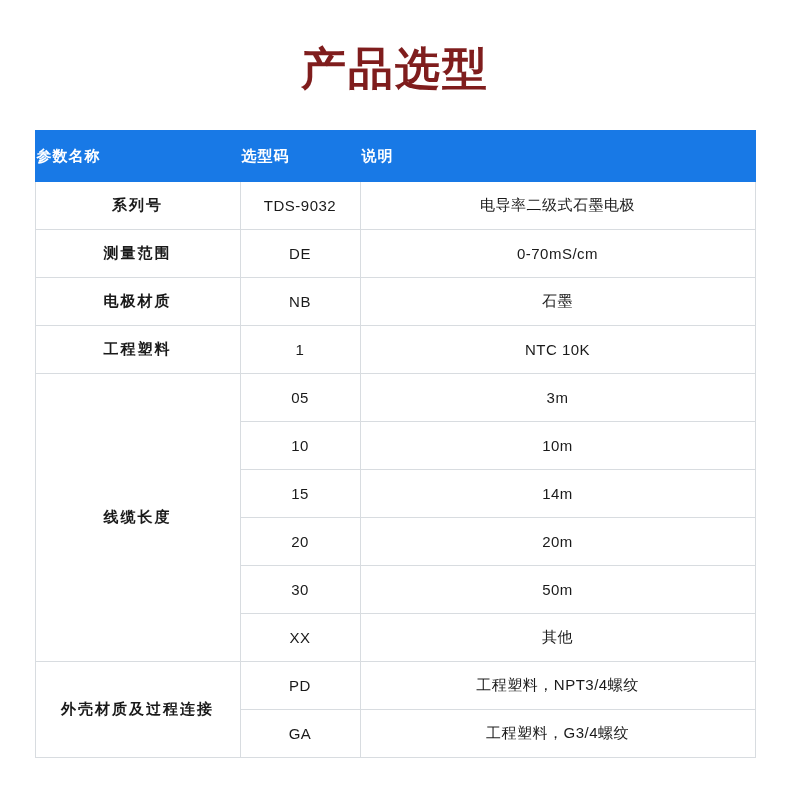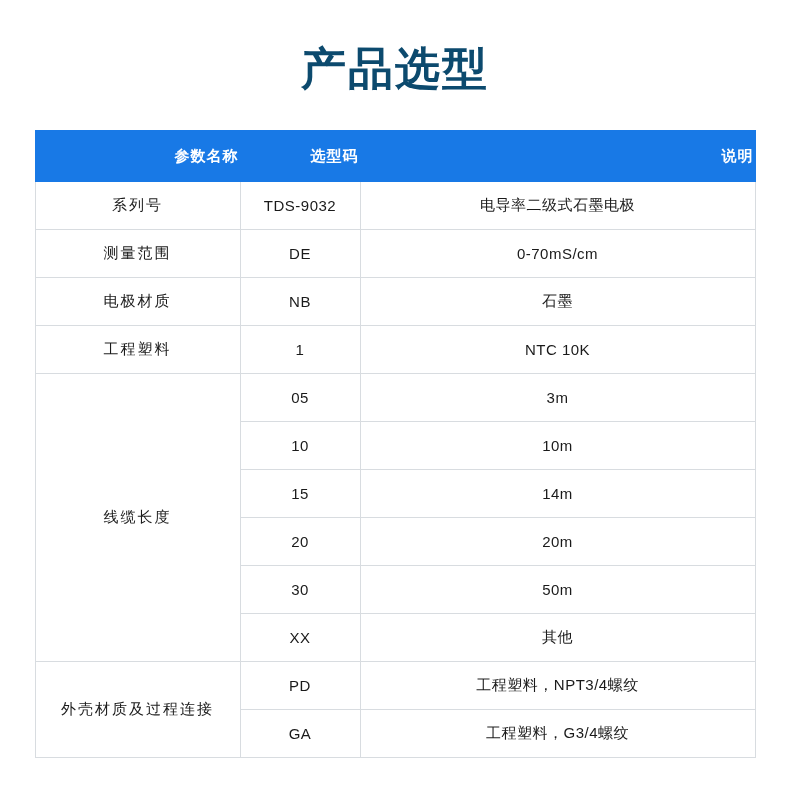--- a/index.html
+++ b/index.html
@@ -20,21 +20,21 @@
     box-sizing: border-box;
     display: flex;
     flex-direction: column;
     align-items: center;
     padding-top: 42px;
   }
   .title {
     font-size: 45px;
     font-weight: bold;
     letter-spacing: 2px;
-    color: #0c4a6e;
+    color: #7f1d1d;
     line-height: 1.2;
     margin: 0 0 34px 0;
     text-align: center;
   }
   table.spec {
     border-collapse: collapse;
     width: 720px;
     table-layout: fixed;
     background: #fff;
   }
@@ -42,35 +42,36 @@
   table.spec col.c2 { width: 120px; }
   table.spec col.c3 { width: 395px; }
 
   table.spec th {
     background: #1879e6;
     color: #ffffff;
     font-size: 15px;
     font-weight: bold;
     height: 48px;
     border: 1px solid #1879e6;
-    text-align: right;
+    text-align: left;
     vertical-align: middle;
     letter-spacing: 1px;
   }
   table.spec td {
     border: 1px solid #d8dce0;
     height: 45px;
     font-size: 15px;
     text-align: center;
     vertical-align: middle;
     color: #1a1a1a;
     letter-spacing: 0.5px;
   }
   table.spec td.label {
     letter-spacing: 2px;
+    font-weight: bold;
   }
 </style>
 </head>
 <body>
 
 <div class="page">
 
   <h1 class="title">产品选型</h1>
 
   <table class="spec">

